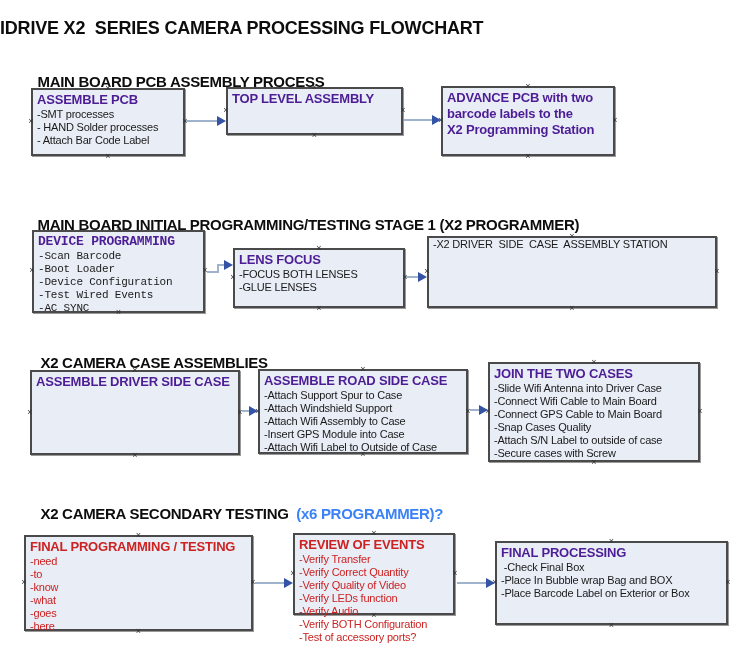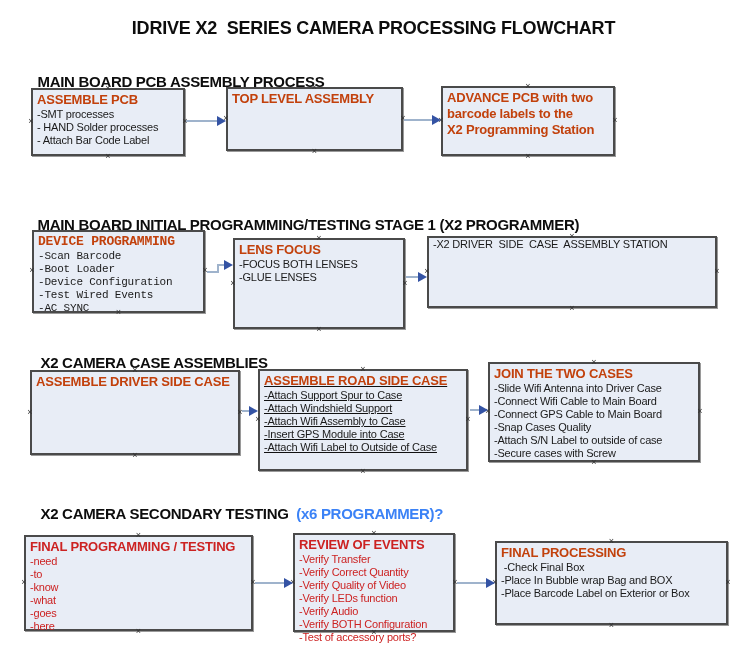--- a/index.html
+++ b/index.html
@@ -1,35 +1,35 @@
 <!DOCTYPE html>
 <html><head>
 <meta charset="utf-8">
 <style>
   html,body{margin:0;padding:0;background:#fff;}
   #canvas{
     position:relative;width:747px;height:662px;background:#ffffff;
     font-family:"Liberation Sans", sans-serif;color:#111;overflow:hidden;
   }
   .main-title{
-    position:absolute;top:18px;left:0;width:747px;text-align:center;
+    position:absolute;top:18px;left:0;width:747px;
     font-size:18px;font-weight:bold;letter-spacing:-0.2px;white-space:pre;color:#0d0d0d;
   }
   .section-heading{
     position:absolute;font-size:15px;font-weight:bold;letter-spacing:-0.3px;
     white-space:pre;color:#0d0d0d;
   }
   .section-heading .red-part{color:#3b82f6;}
   .box{
     position:absolute;background:#e8edf6;border:2px solid #4a4a4a;
     box-sizing:border-box;box-shadow:1px 1px 0 #9a9a9a;
   }
   .box-title{
     font-size:13px;font-weight:bold;line-height:16px;letter-spacing:-0.2px;
-    padding:2px 2px 0 4px;white-space:pre-line;color:#c2410c;
+    padding:2px 2px 0 4px;white-space:pre-line;color:#4c1d95;
   }
   .box-items{padding:0 0 0 4px;}
   .box-item{
     font-size:11px;line-height:13px;letter-spacing:-0.2px;white-space:pre;color:#1a1a1a;
   }
   .box.red .box-title,.box.red .box-item{color:#cc2222;}
   .arrow{position:absolute;height:10px;}
   .arrow .arrow-line{position:absolute;left:0;right:8px;top:4px;height:2px;background:#9fb3cc;}
   .arrow .arrow-head{
     position:absolute;right:0;top:0;width:0;height:0;
@@ -68,21 +68,21 @@
     <span class="handle h-left"></span>
     <span class="handle h-right"></span>
     <div class="box-title">ASSEMBLE PCB</div>
     <div class="box-items">
         <div class="box-item">-SMT processes</div>
         <div class="box-item">- HAND Solder processes</div>
         <div class="box-item">- Attach Bar Code Label</div>
       </div>
   </div>
 
-  <div class="box" style="left:226px;top:87px;width:177px;height:64px;">
+  <div class="box" style="left:226px;top:87px;width:177px;height:48px;">
     <span class="handle h-top"></span>
     <span class="handle h-bottom"></span>
     <span class="handle h-left"></span>
     <span class="handle h-right"></span>
     <div class="box-title">TOP LEVEL ASSEMBLY</div>
   </div>
 
   <div class="box" style="left:441px;top:86px;width:174px;height:70px;">
     <span class="handle h-top"></span>
     <span class="handle h-bottom"></span>
@@ -115,21 +115,21 @@
     <div class="box-title">DEVICE PROGRAMMING</div>
     <div class="box-items">
         <div class="box-item">-Scan Barcode</div>
         <div class="box-item">-Boot Loader</div>
         <div class="box-item">-Device Configuration</div>
         <div class="box-item">-Test Wired Events</div>
         <div class="box-item">-AC SYNC</div>
       </div>
   </div>
 
-  <div class="box" style="left:233px;top:238px;width:172px;height:91px;">
+  <div class="box" style="left:233px;top:248px;width:172px;height:60px;">
     <span class="handle h-top"></span>
     <span class="handle h-bottom"></span>
     <span class="handle h-left"></span>
     <span class="handle h-right"></span>
     <div class="box-title">LENS FOCUS</div>
     <div class="box-items">
         <div class="box-item">-FOCUS BOTH LENSES</div>
         <div class="box-item">-GLUE LENSES</div>
       </div>
   </div>
@@ -160,21 +160,21 @@
   </div>
 
   <div class="box" style="left:30px;top:370px;width:210px;height:85px;">
     <span class="handle h-top"></span>
     <span class="handle h-bottom"></span>
     <span class="handle h-left"></span>
     <span class="handle h-right"></span>
     <div class="box-title">ASSEMBLE DRIVER SIDE CASE</div>
   </div>
 
-  <div class="box" style="left:258px;top:369px;width:210px;height:102px;text-decoration:underline;">
+  <div class="box" style="left:258px;top:369px;width:210px;height:85px;">
     <span class="handle h-top"></span>
     <span class="handle h-bottom"></span>
     <span class="handle h-left"></span>
     <span class="handle h-right"></span>
     <div class="box-title">ASSEMBLE ROAD SIDE CASE</div>
     <div class="box-items">
         <div class="box-item">-Attach Support Spur to Case</div>
         <div class="box-item">-Attach Windshield Support</div>
         <div class="box-item">-Attach Wifi Assembly to Case</div>
         <div class="box-item">-Insert GPS Module into Case</div>
@@ -220,21 +220,21 @@
     <div class="box-items">
         <div class="box-item">-need</div>
         <div class="box-item">-to</div>
         <div class="box-item">-know</div>
         <div class="box-item">-what</div>
         <div class="box-item">-goes</div>
         <div class="box-item">-here</div>
       </div>
   </div>
 
-  <div class="box red" style="left:293px;top:533px;width:162px;height:99px;">
+  <div class="box red" style="left:293px;top:533px;width:162px;height:82px;">
     <span class="handle h-top"></span>
     <span class="handle h-bottom"></span>
     <span class="handle h-left"></span>
     <span class="handle h-right"></span>
     <div class="box-title">REVIEW OF EVENTS</div>
     <div class="box-items">
         <div class="box-item">-Verify Transfer</div>
         <div class="box-item">-Verify Correct Quantity</div>
         <div class="box-item">-Verify Quality of Video</div>
         <div class="box-item">-Verify LEDs function</div>

